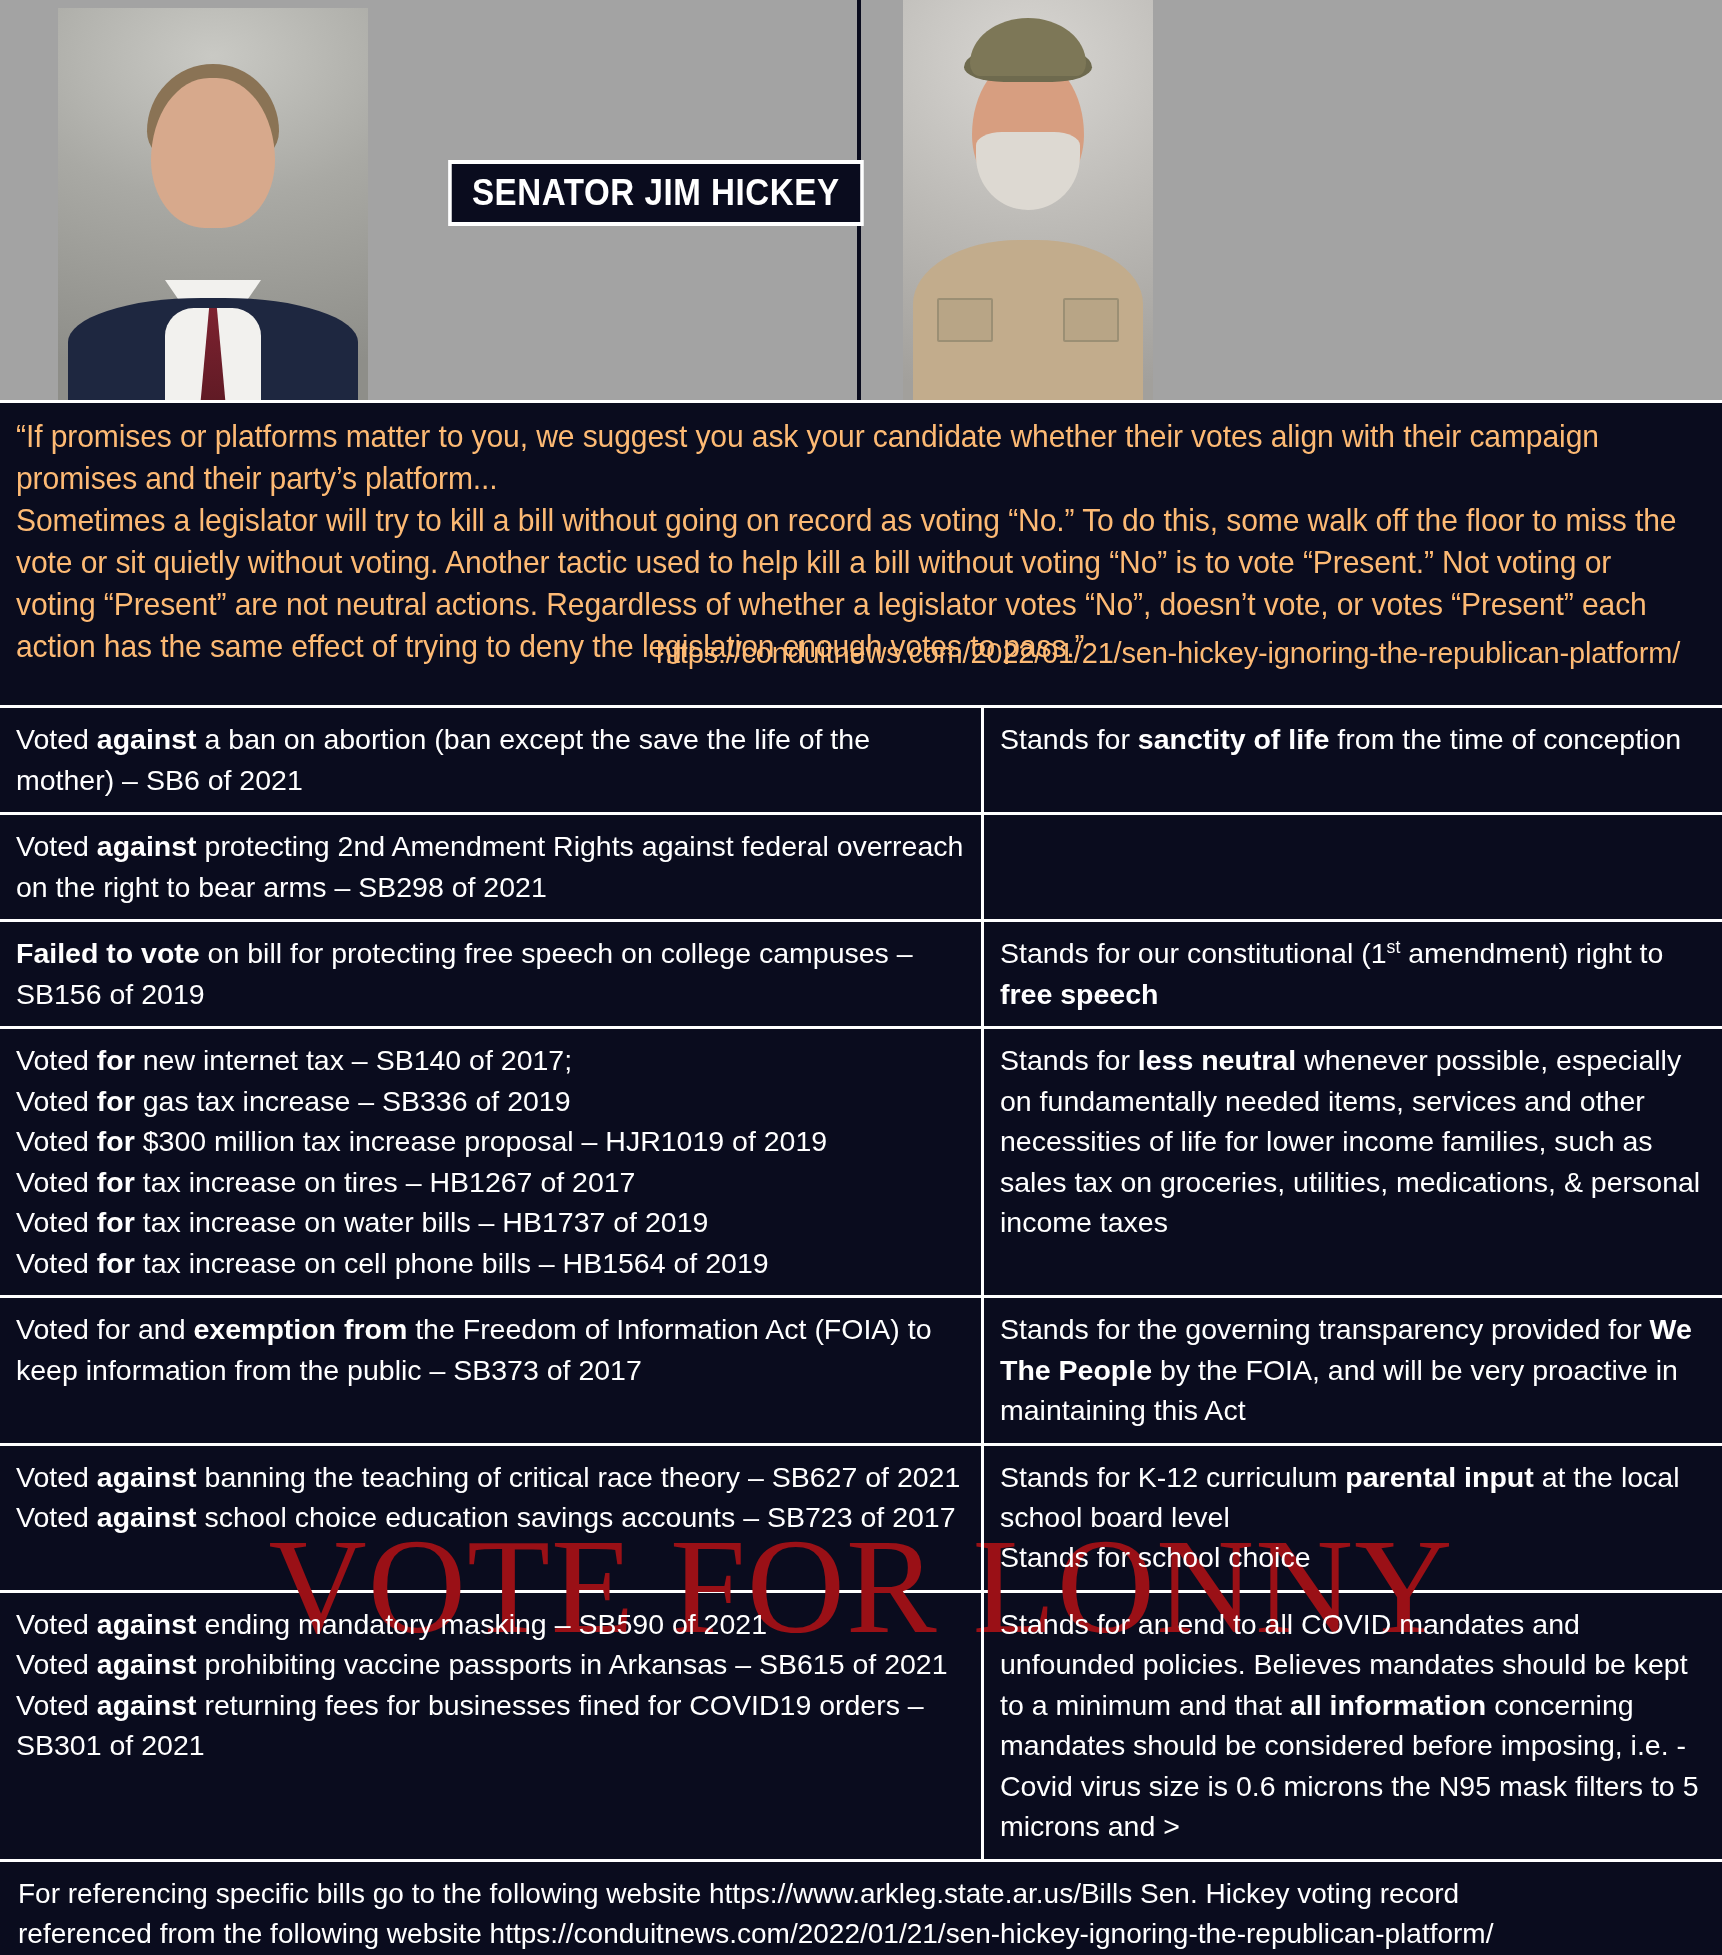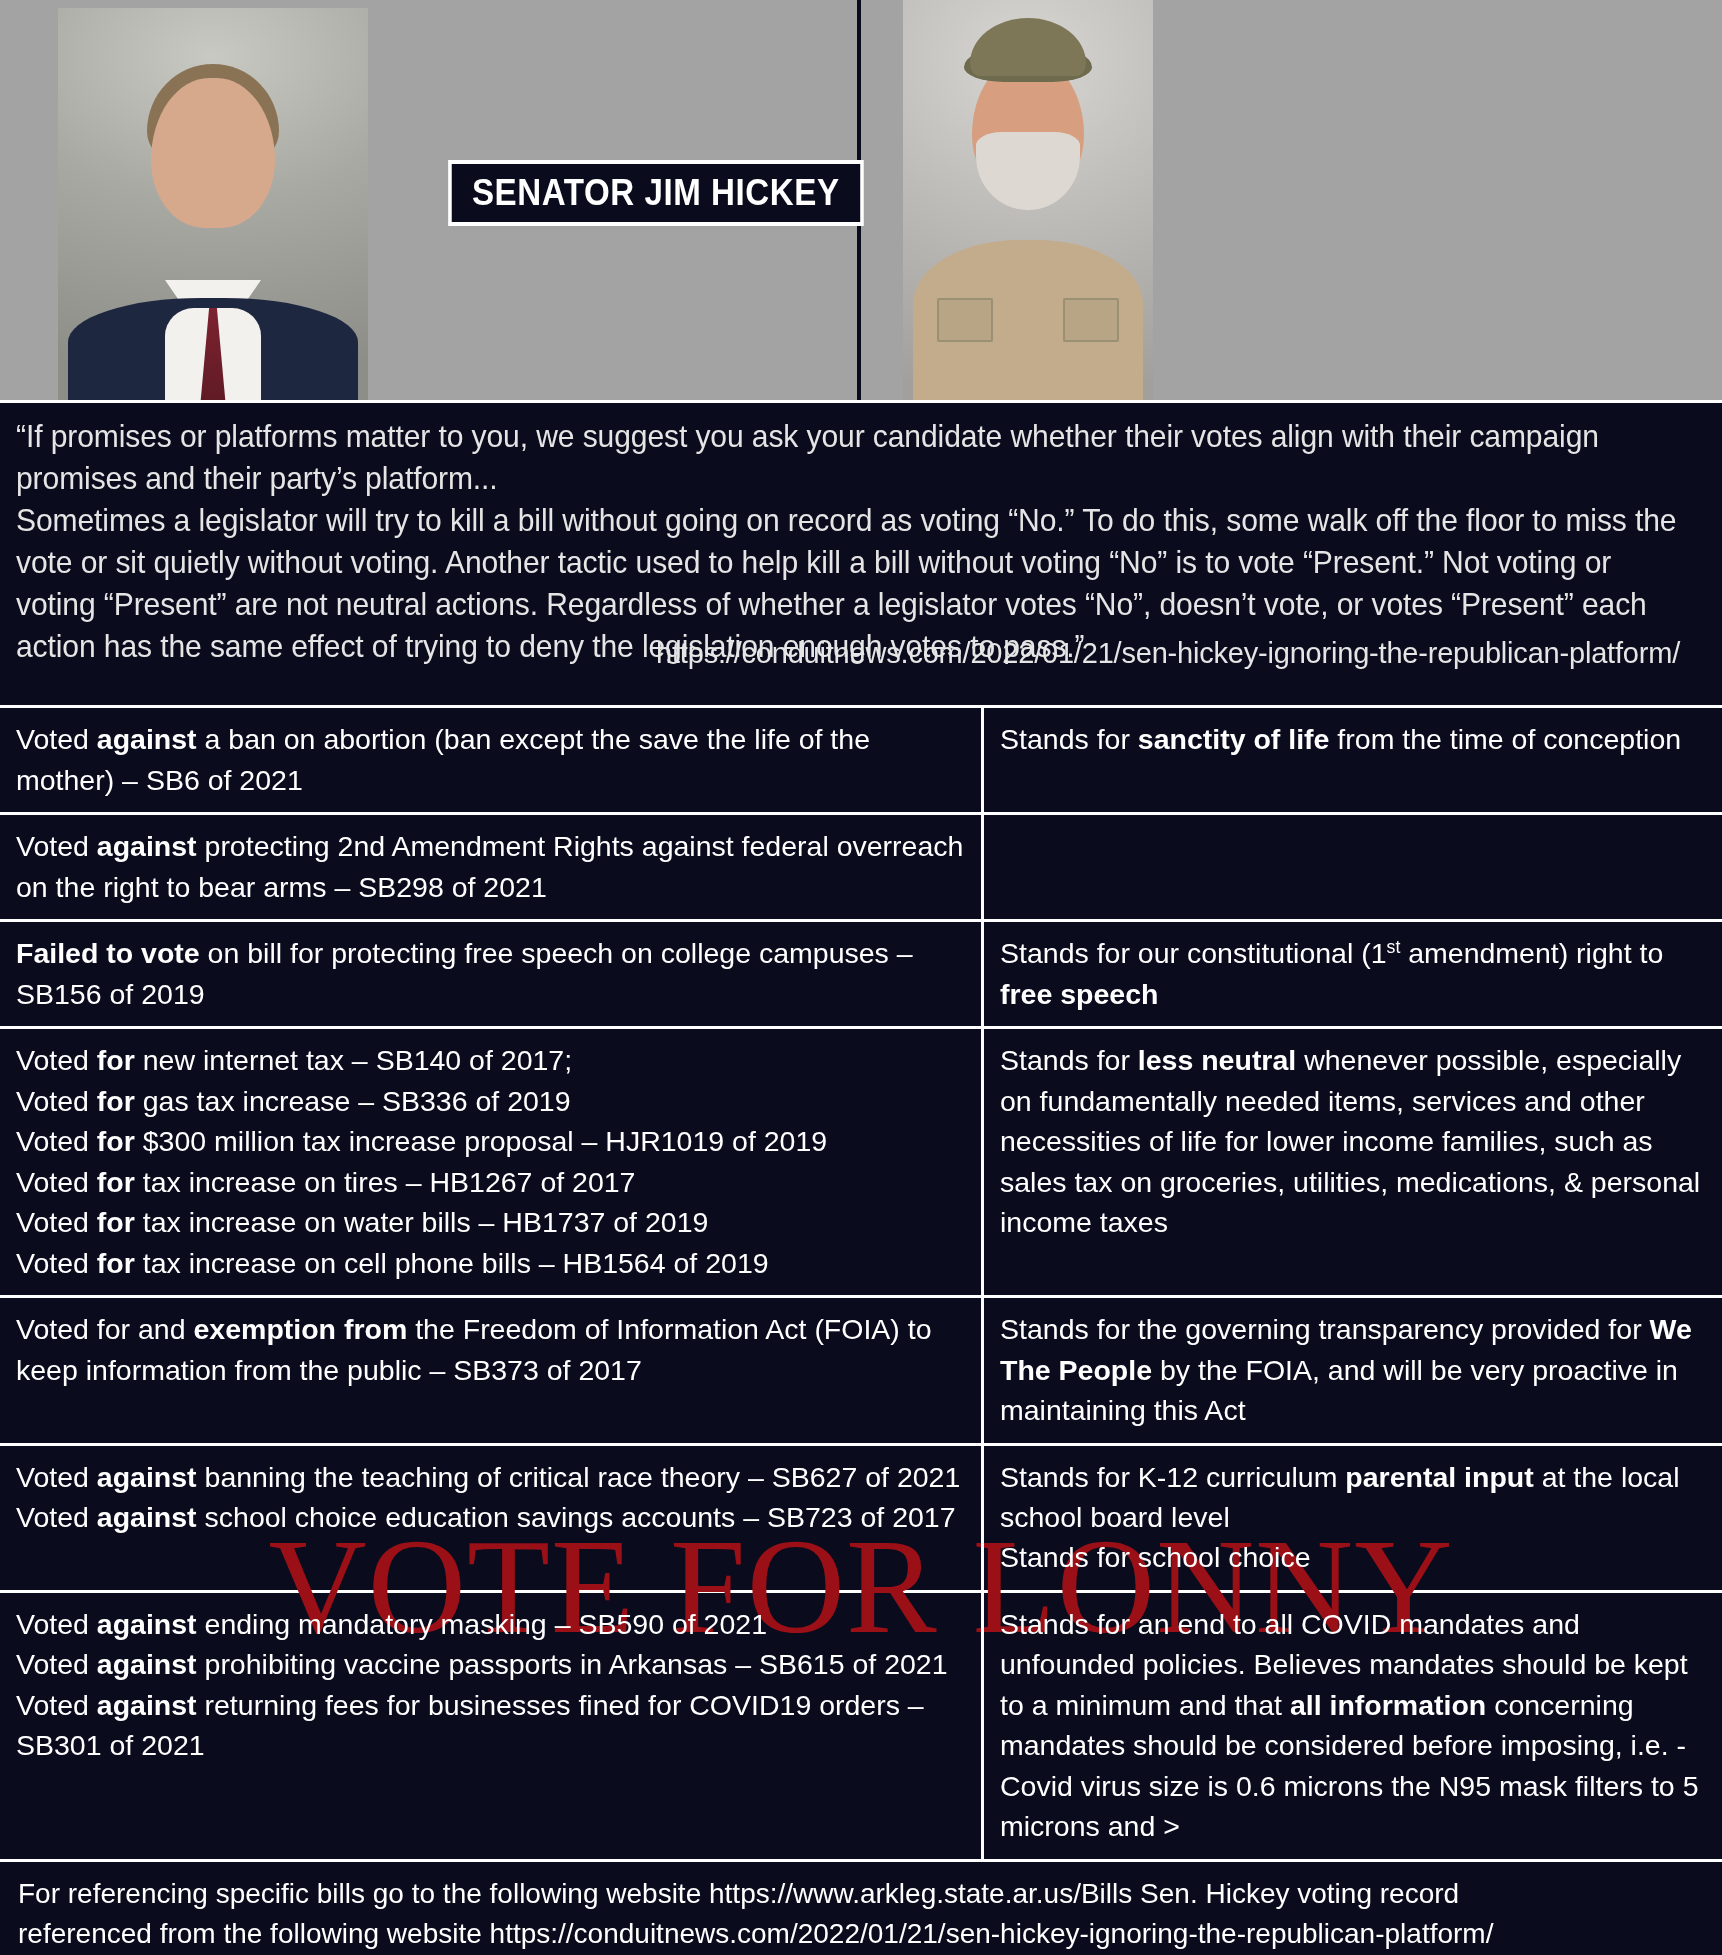--- a/index.html
+++ b/index.html
@@ -147,21 +147,21 @@
   .name-hickey { left: 430px; top: 160px; }
 
   
   .table-wrap {
     position: relative;
     background: #0a0c1e;
     border-top: 3px solid #ffffff;
   }
   .quote-row {
     position: relative;
-    color: #e5e5e5;
+    color: #fdba74;
     padding: 12px 16px 4px 16px;
     box-sizing: border-box;
     border-bottom: 3px solid #ffffff;
   }
   .quote-text {
     font-size: 30.5px;
     line-height: 1.38;
     letter-spacing: -0.1px;
     transform: scaleX(0.985);
     transform-origin: left center;

